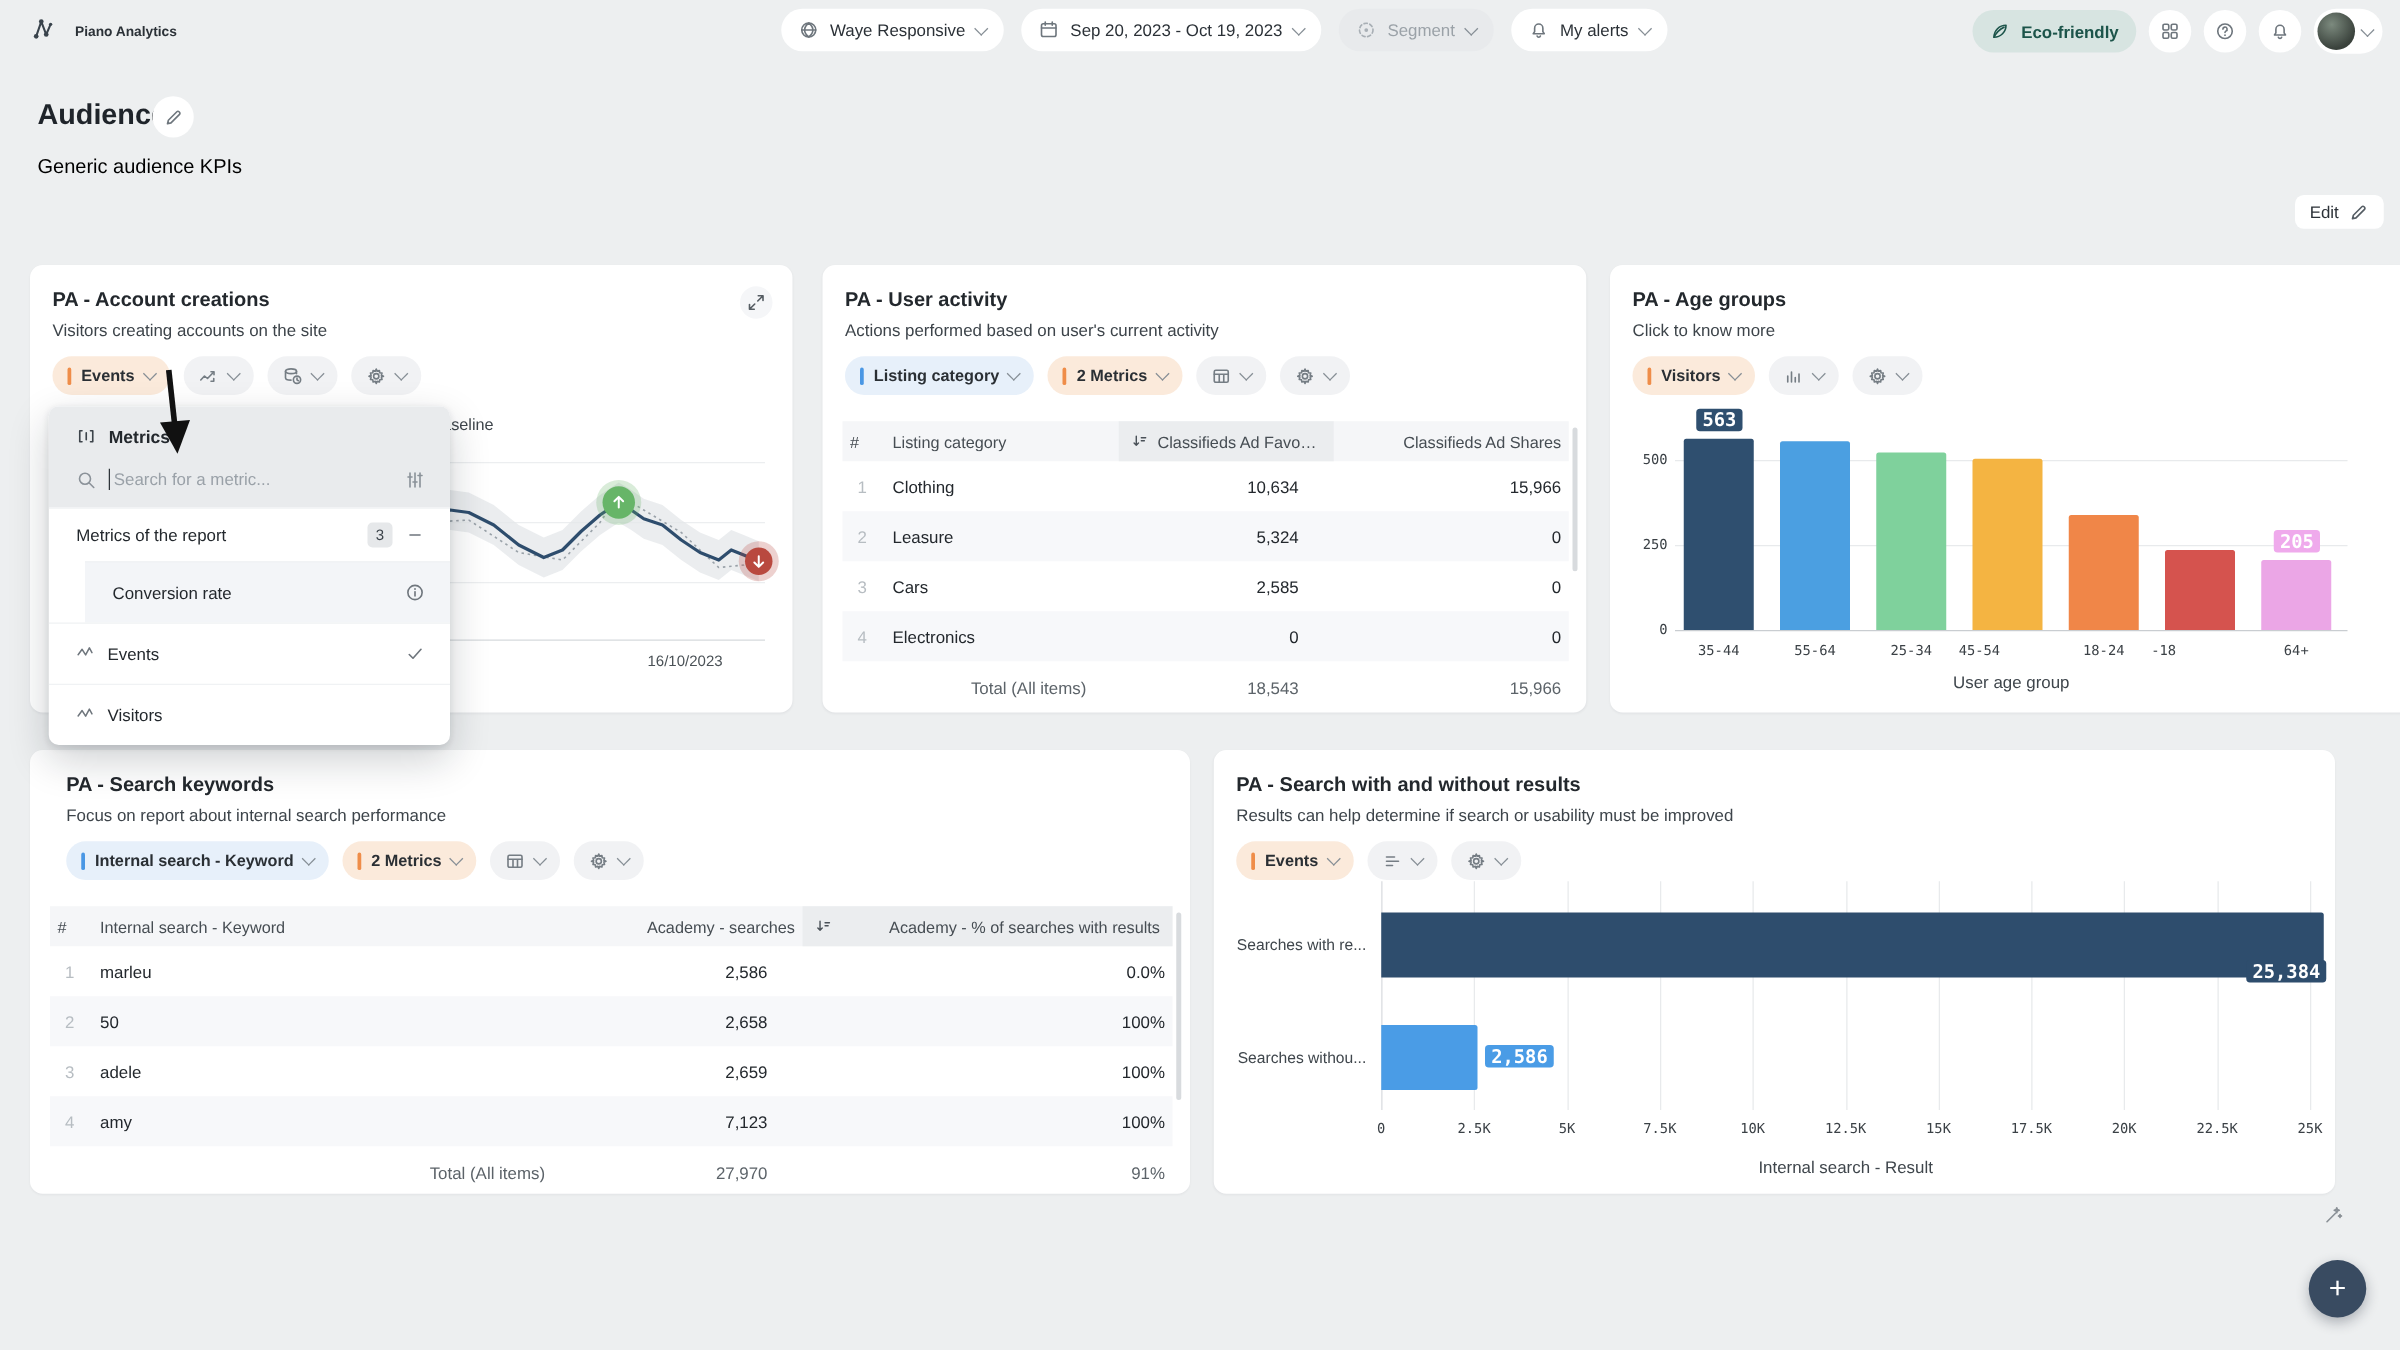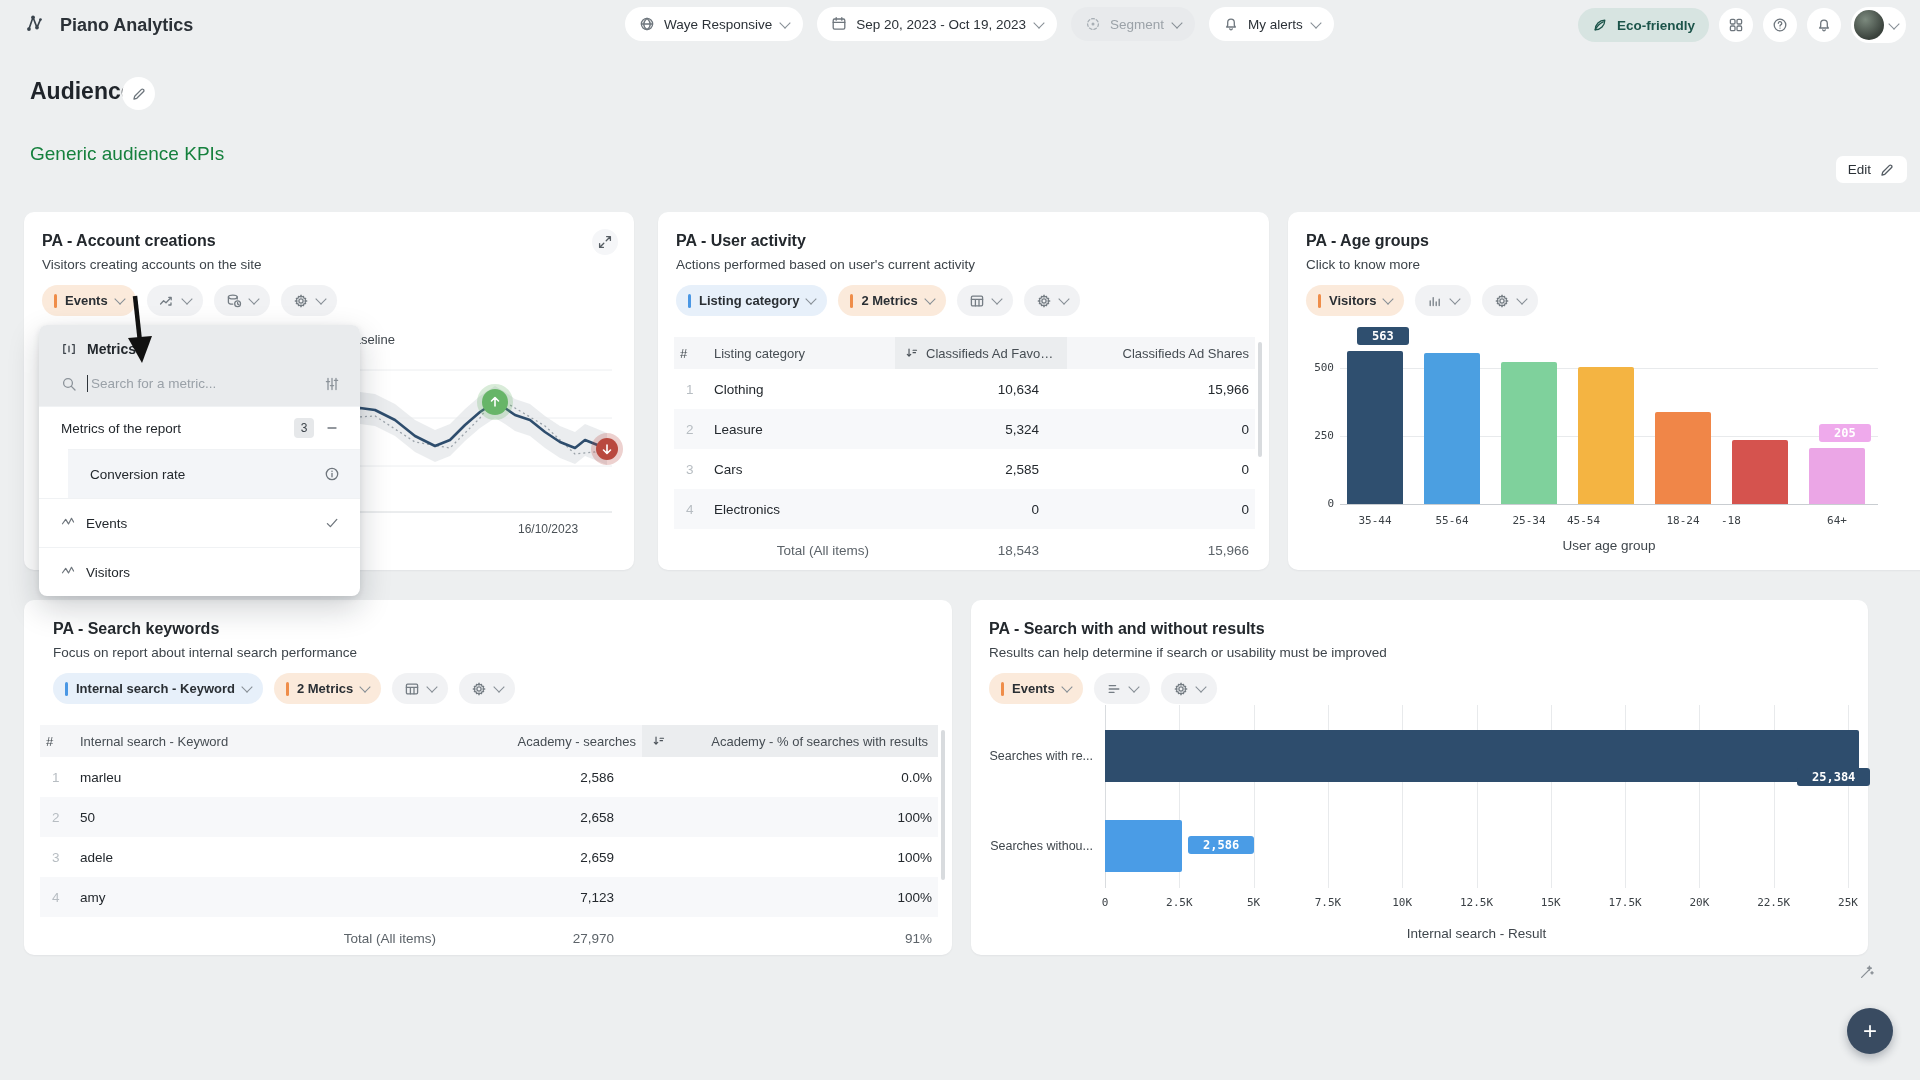--- a/index.html
+++ b/index.html
@@ -1,34 +1,34 @@
 <!DOCTYPE html>
 <html><head>
 <meta charset="utf-8">
 <style>
   html,body{margin:0;padding:0;width:1920px;height:1080px;overflow:hidden;}
   body{background:#edeff0;font-family:"Liberation Sans",sans-serif;color:#23282d;position:relative;}
   .topbar{position:absolute;left:0;top:0;width:1920px;height:48px;}
   .logo-group{position:absolute;left:24px;top:12px;display:flex;align-items:center;gap:14px;}
-  .app-name{font-size:18px;font-weight:600;color:#2b3137;}
+  .app-name{font-size:11px;font-weight:600;color:#2b3137;}
   .tb-center{position:absolute;left:625px;top:7px;display:flex;gap:14px;align-items:center;}
   .tb-right{position:absolute;right:14px;top:7px;display:flex;gap:10px;align-items:center;}
   .tb-pill{display:inline-flex;align-items:center;gap:9px;height:34px;padding:0 14px;border-radius:18px;background:#fff;font-size:13.5px;font-weight:500;color:#2b3137;border:none;cursor:pointer;}
   .tb-pill .ic{color:#6e767d;}
   .tb-pill.disabled{background:#e8eaec;color:#9ba2a8;}
   .tb-pill.disabled .ic{color:#a8afb5;}
   .eco{background:#d7e4e1;color:#1c544a;font-weight:600;}
   .eco .ic{color:#1c544a;}
   .tb-circle{width:34px;height:34px;border-radius:50%;background:#fff;display:flex;align-items:center;justify-content:center;border:none;cursor:pointer;color:#6e767d;padding:0;}
   .avatar-pill{display:inline-flex;align-items:center;gap:6px;background:#fff;border-radius:18px;height:36px;padding:3px 8px 3px 3px;border:none;cursor:pointer;}
   .avatar{width:30px;height:30px;border-radius:50%;background:radial-gradient(circle at 38% 32%,#7c8a7e,#3a423c 70%);}
   .chev{width:7px;height:7px;border-right:1.6px solid #868e95;border-bottom:1.6px solid #868e95;transform:rotate(45deg);margin-top:-3px;flex:none;}
   .pagehead h1{position:absolute;left:30px;top:78px;margin:0;font-size:23px;font-weight:600;color:#1f242a;}
   .pencil-btn{position:absolute;left:122px;top:77px;width:33px;height:33px;border-radius:50%;background:#fff;border:none;display:flex;align-items:center;justify-content:center;color:#6e767d;cursor:pointer;}
-  .page-sub{position:absolute;left:30px;top:125px;font-size:19px;color:#15803d;margin-top:18px;}
+  .page-sub{position:absolute;left:30px;top:125px;font-size:16px;color:#000000;}
   .edit-btn{position:absolute;right:13px;top:156px;height:27px;display:inline-flex;align-items:center;gap:8px;background:#fff;border:none;border-radius:7px;padding:0 12px;font-size:13.5px;color:#2b3137;cursor:pointer;}
   .edit-btn .ic{color:#555d64;}
   .card{position:absolute;background:#fff;border-radius:10px;box-shadow:0 1px 2px rgba(18,26,34,.05);box-sizing:border-box;padding:20px 18px;}
   #card-account{left:24px;top:212px;width:610px;height:358px;}
   #card-activity{left:658px;top:212px;width:611px;height:358px;}
   #card-age{left:1288px;top:212px;width:677px;height:358px;}
   #card-keywords{left:24px;top:600px;width:928px;height:355px;padding-left:29px;}
   #card-results{left:971px;top:600px;width:897px;height:355px;}
   .card h2{margin:0;font-size:16px;font-weight:600;color:#23282d;}
   .card .sub{margin-top:7px;font-size:13.5px;color:#3d444a;}
@@ -57,21 +57,21 @@
   .sorted .ic{color:#4a5158;flex:none;}
   .vscroll{position:absolute;width:4px;border-radius:2px;background:#d8dbde;}
   
   .abs{position:absolute;}
   .mono{font-family:"DejaVu Sans Mono",monospace;font-size:11px;color:#3b4146;}
   .gridh{position:absolute;height:1px;background:#e8eaec;}
   .gridv{position:absolute;width:1px;background:#e8eaec;}
   .axis{background:#c9cdd1;}
   .bar-v{position:absolute;border-radius:2px 2px 0 0;}
   .bar-h{position:absolute;border-radius:0 2px 2px 0;}
-  .val-badge{position:absolute;color:#fff;font-family:"DejaVu Sans Mono",monospace;font-size:12px;font-weight:bold;padding:2px 15px;border-radius:3px;line-height:14px;}
+  .val-badge{position:absolute;color:#fff;font-family:"DejaVu Sans Mono",monospace;font-size:15px;font-weight:bold;padding:2px 5px;border-radius:3px;line-height:14px;}
   .cat-lbl{position:absolute;font-size:12.5px;color:#3f464c;text-align:right;}
   .axis-title{position:absolute;font-size:13.5px;color:#3f464c;text-align:center;}
   .legend-frag{position:absolute;font-size:13px;color:#3f464c;z-index:1;}
   .xtick-date{position:absolute;font-size:12px;color:#4a5156;z-index:1;}
   
   .dropdown{position:absolute;left:39px;top:325px;width:321px;border-radius:8px;background:#fff;box-shadow:0 12px 32px rgba(15,25,35,.2),0 2px 6px rgba(15,25,35,.1);z-index:50;overflow:hidden;}
   .dd-top{background:#e9ebed;padding:0;}
   .dd-title{display:flex;align-items:center;gap:10px;padding:16px 22px 6px 22px;font-size:14px;font-weight:600;color:#23282d;}
   .dd-title .ic{color:#3c434a;}
   .dd-search{display:flex;align-items:center;gap:10px;padding:12px 20px 14px 22px;}

